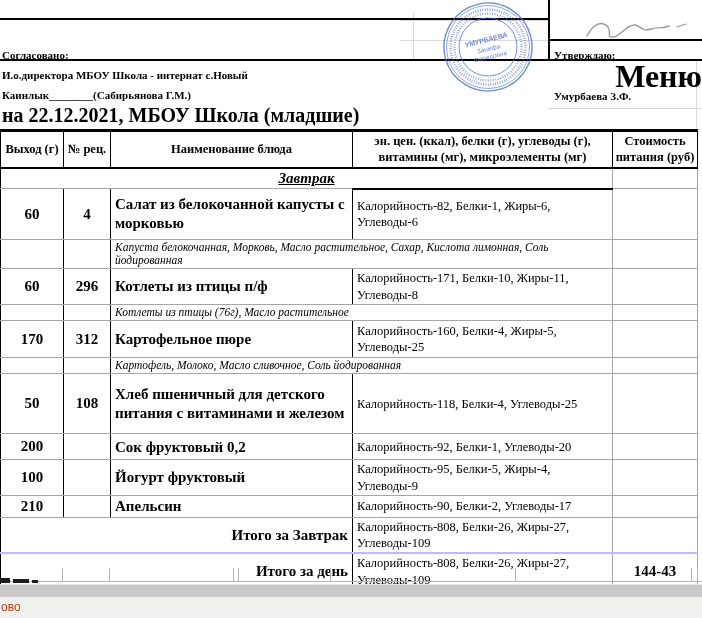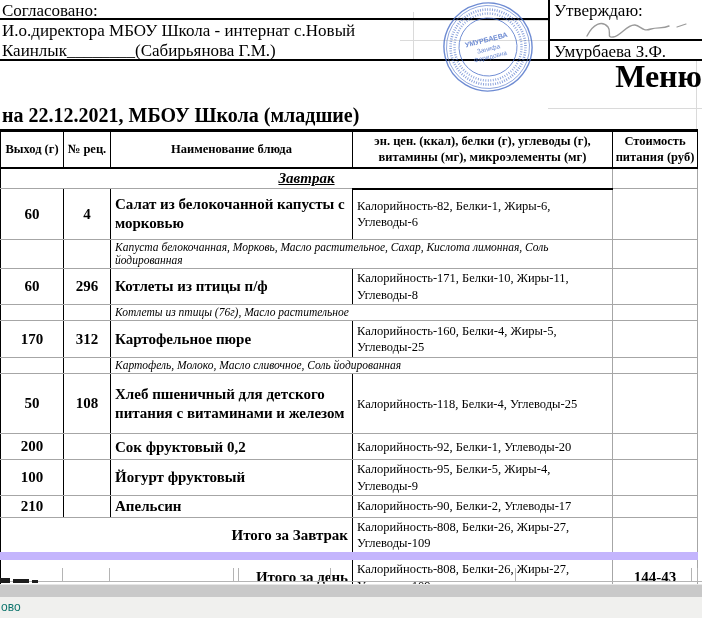--- a/index.html
+++ b/index.html
@@ -1,21 +1,21 @@
 <!DOCTYPE html>
 <html><head>
 <meta charset="utf-8">
 <style>
   html,body { margin:0; padding:0; background:#fff; }
   .page {
     position:relative; width:702px; height:618px; background:#ffffff;
     font-family:"Liberation Serif", serif; color:#000; overflow:hidden;
   }
   .abs { position:absolute; }
-  .toptext { font-size:17px; font-weight:normal; white-space:nowrap; }
+  .toptext { font-size:11px; font-weight:bold; white-space:nowrap;margin-top:48px; }
   .hline { position:absolute; background:#000; }
   .gline { position:absolute; background:#dadada; }
 
   .doc-title { position:absolute; top:58px; left:0; width:100%; text-align:right;
                font-size:32px; font-weight:bold; }
   .subtitle  { position:absolute; top:104px; left:2px; font-size:20px; font-weight:bold;text-align:center; }
 
   table.t { position:absolute; left:0; top:129px; width:697px;
             border-collapse:collapse; table-layout:fixed;
             border-left:1px solid #000; border-right:1px solid #a6a6a6;padding-left:13px; }
@@ -26,33 +26,33 @@
   .vg { border-right:1px solid #a6a6a6; }
   .num  { font-weight:bold; font-size:15px; text-align:center; }
   .name { font-weight:bold; font-size:15px; line-height:1.25; padding-left:5px; }
   .nutr { font-size:12.5px; line-height:1.3; padding-left:6px; }
   .ingr { font-style:italic; font-size:11.5px; line-height:1.15; padding-left:6px; }
   .section-cell { font-weight:bold; font-style:italic; font-size:15px; text-align:center; }
   .section-cell span { text-decoration:underline; }
   .total-label { font-weight:bold; font-size:15px; text-align:right; padding-right:5px; }
   .cost-val { font-weight:bold; font-size:15px; text-align:center; }
   td.darktop { border-top:2px solid #000; }
-  tr.total1 td { border-bottom:8px solid #c4b5fd;margin-left:8px; }
+  tr.total1 td { border-bottom:2px solid #c4b5fd;margin-left:8px; }
   tr.total2 td { border-bottom:3px solid #000; }
 
   .below-grid { position:absolute; left:0; top:568px; width:702px; height:13px;
                 border-bottom:1px solid #b4b4b4; }
   .below-grid i { position:absolute; top:0; width:1px; height:13px; background:#b4b4b4; }
   .artifact { position:absolute; background:#1c1c1c; }
 
   .scrollband { position:absolute; left:0; top:584px; width:702px; height:13px;
                 background:#c9c9c9; border-top:1px solid #e6e6e6; }
   .statusbar { position:absolute; left:0; top:597px; width:702px; height:21px;
                background:#f0f0ee; font-family:"Liberation Sans", sans-serif;
-               font-size:12px; color:#0f766e; }
+               font-size:12px; color:#c2410c; }
   .statusbar span { position:absolute; left:1px; top:3px; }
 </style>
 </head>
 <body>
 
 <div class="page">
 
   <div class="gline" style="left:413px; top:12px; width:1px; height:48px;"></div>
   <div class="gline" style="left:400px; top:20px; width:148px; height:1px;"></div>
   <div class="gline" style="left:400px; top:40px; width:148px; height:1px;"></div>

